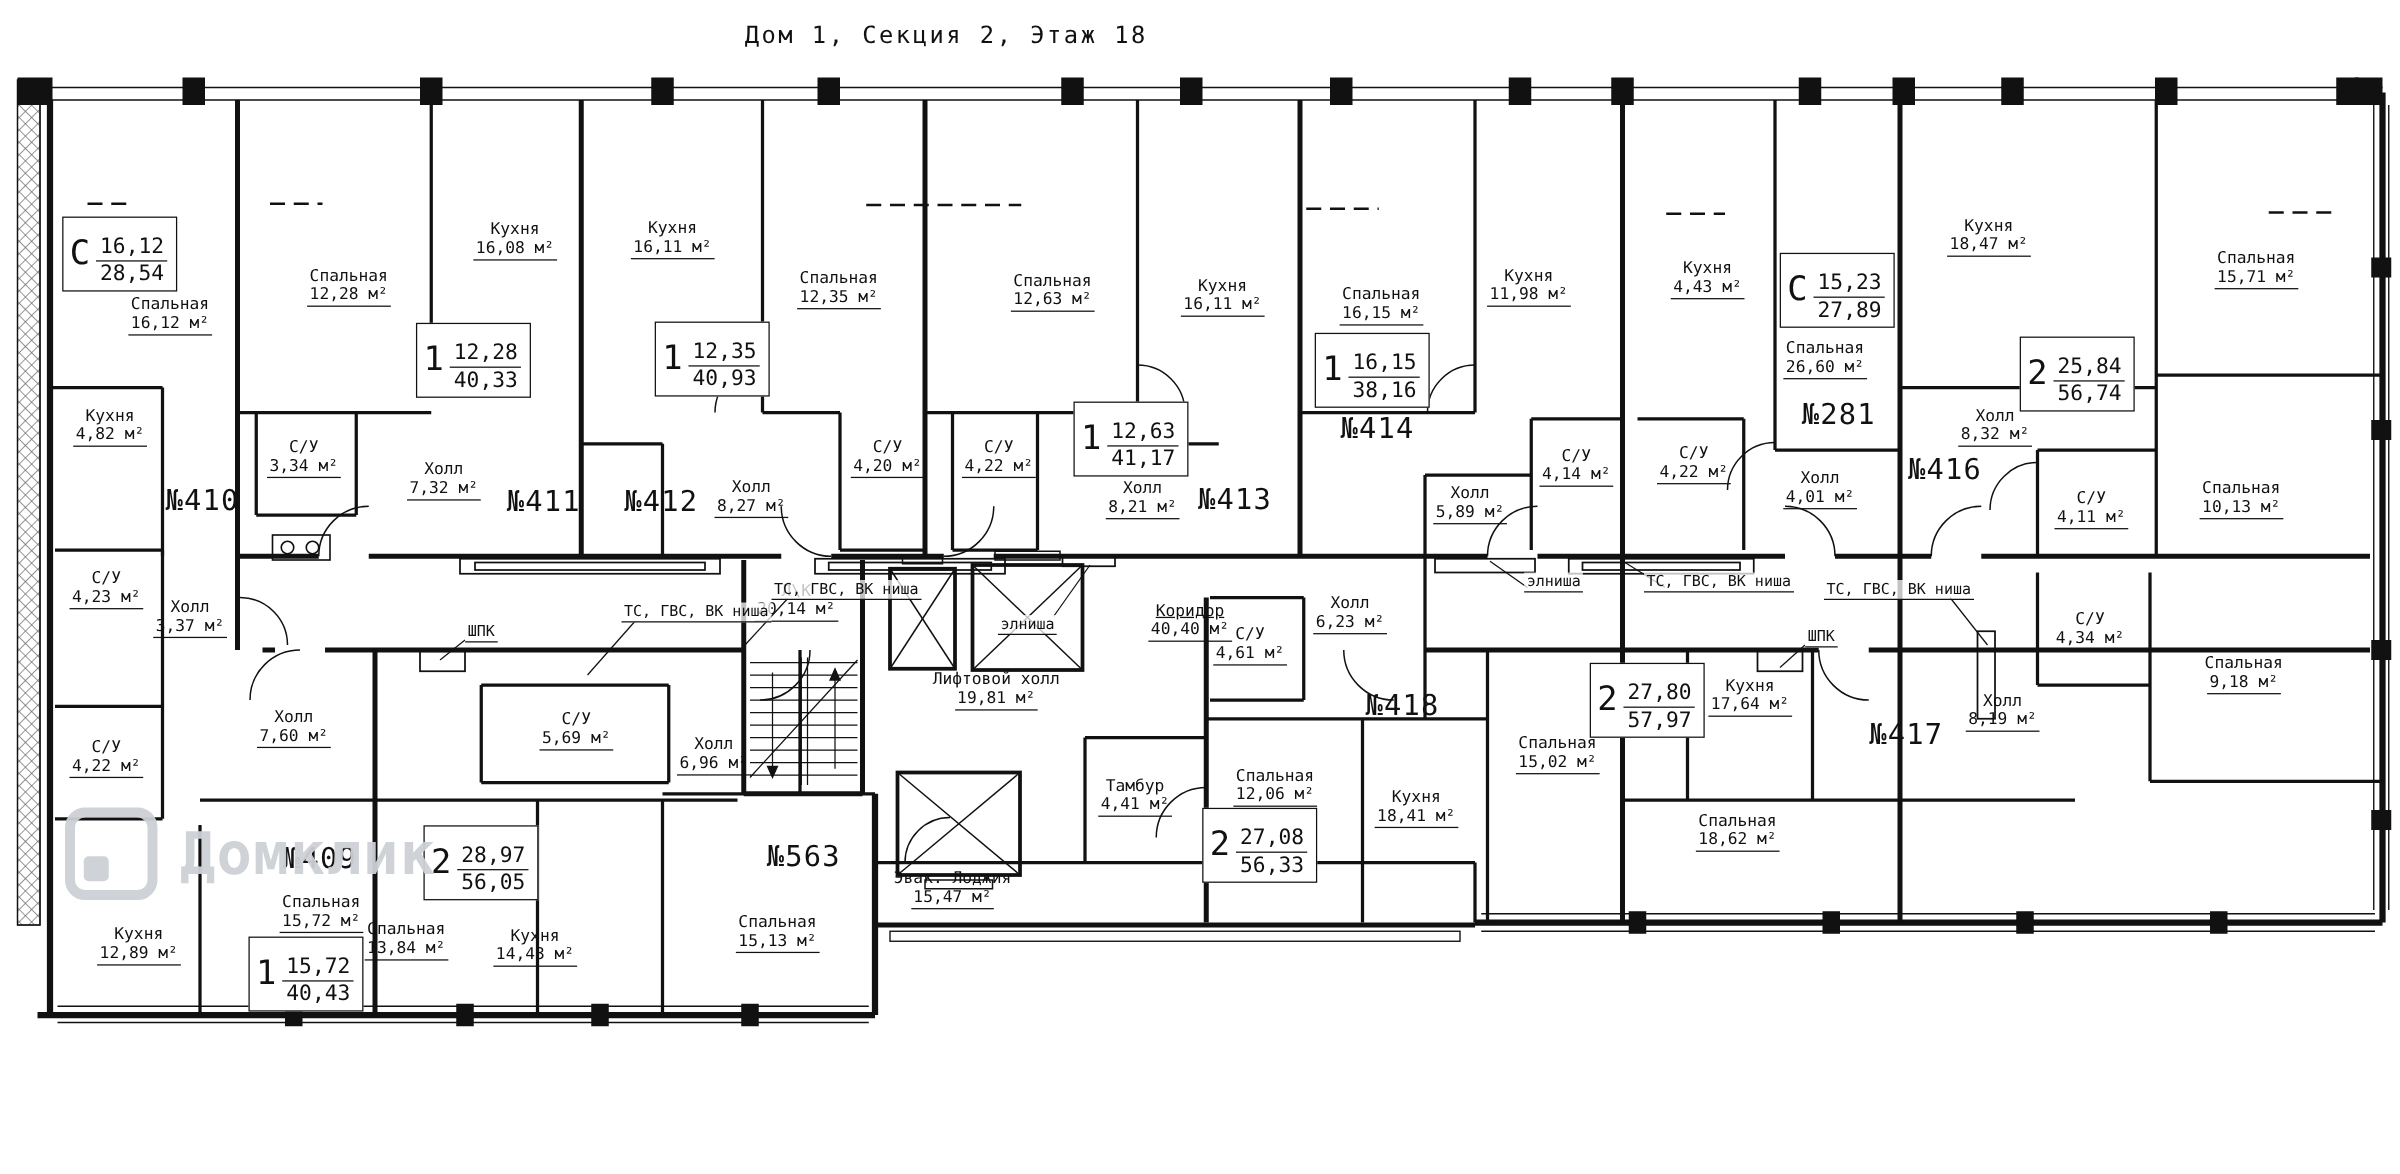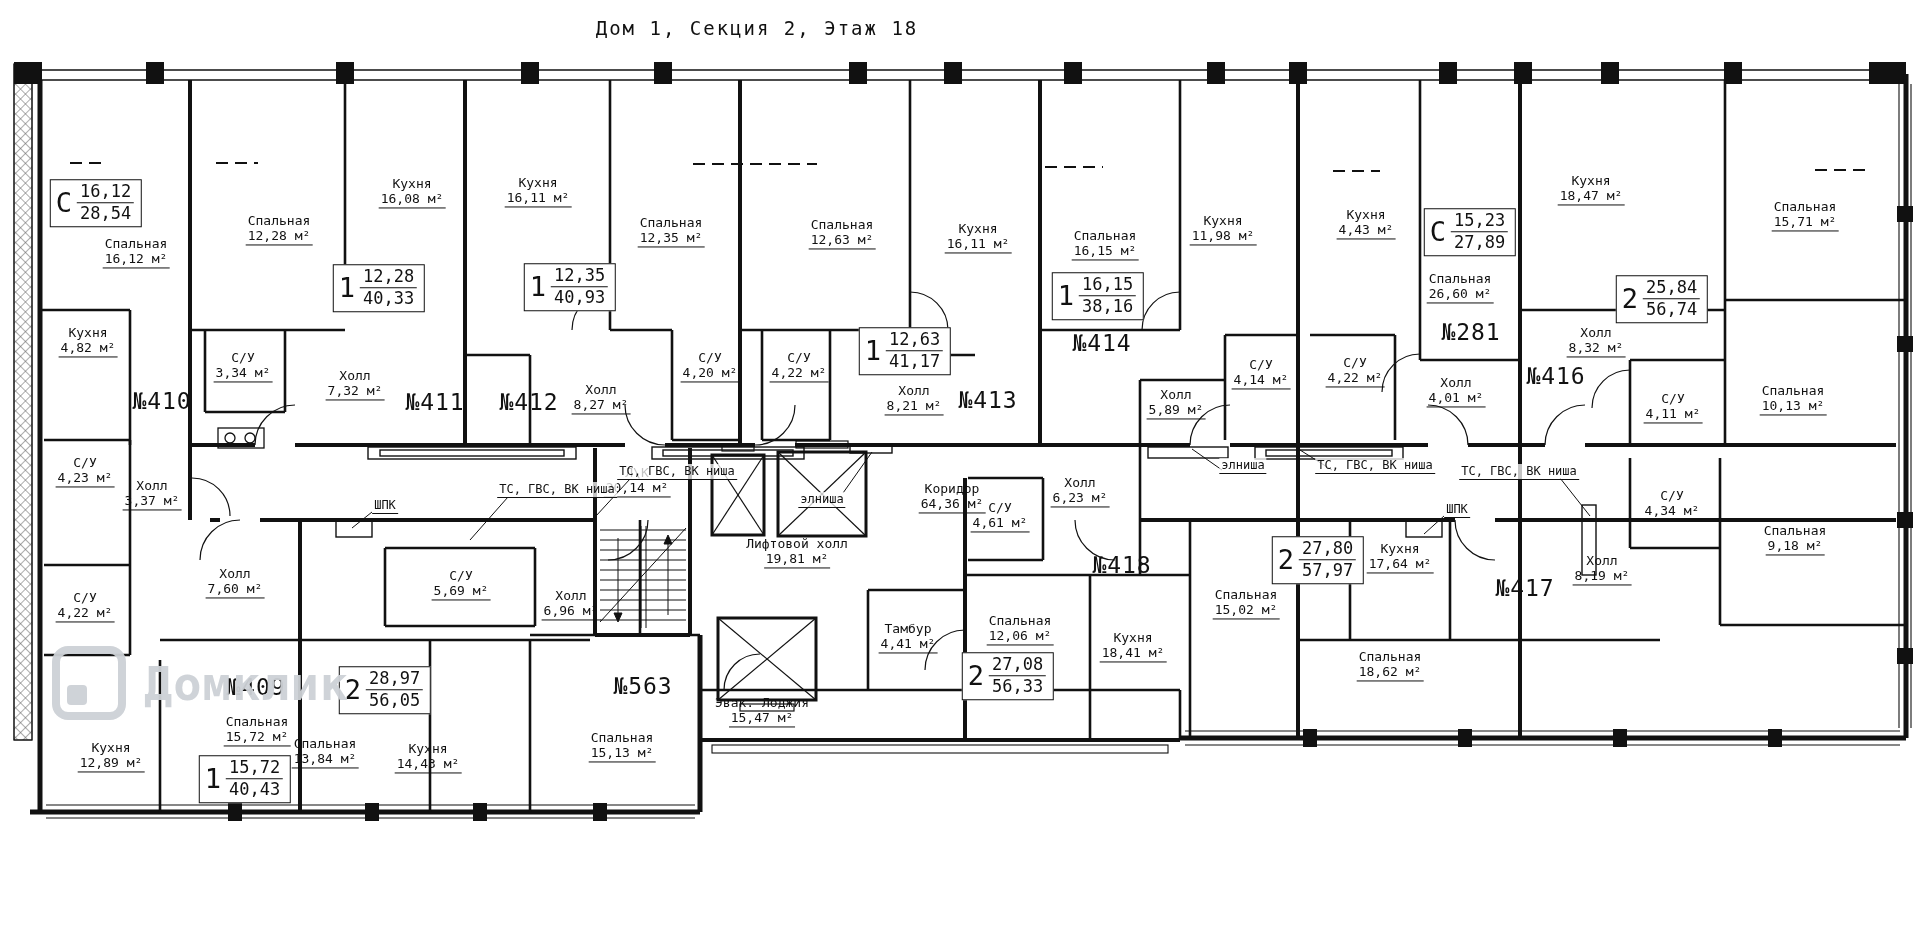--- a/index.html
+++ b/index.html
@@ -13,21 +13,21 @@
               line-height:1.12;font-size:13px;white-space:nowrap;}
   .rl-area{display:inline-block;border-bottom:1.3px solid #111;padding:0 2px 1px;}
   .unit-number{position:absolute;transform:translate(-50%,-50%);font-size:23px;
                letter-spacing:1px;white-space:nowrap;}
   .annotation{position:absolute;transform:translate(-50%,-50%);font-size:12px;
               border-bottom:1px solid #111;padding:0 2px 1px;white-space:nowrap;background:rgba(255,255,255,.75);}
   .unit-box{position:absolute;transform:translate(-50%,-50%);display:flex;align-items:center;
             border:1.7px solid #111;background:#fff;padding:1px 7px 1px 5px;gap:5px;}
   .ub-type{font-size:27px;line-height:1;}
   .ub-frac{display:flex;flex-direction:column;text-align:left;font-size:17px;line-height:1.25;}
-  .ub-top{border-bottom:1.7px solid #111;padding:0 3px 0;}
+  .ub-top{border-bottom:1.7px solid #111;padding:12px 3px 0;}
   .ub-bot{padding:0 3px;}
   .watermark{position:absolute;left:52px;top:646px;display:flex;align-items:center;gap:18px;
              color:#cdd1d6;opacity:.95;}
   .wm-logo{width:58px;height:58px;border:8px solid currentColor;border-radius:16px;position:relative;}
   .wm-logo .wm-inner{position:absolute;left:7px;bottom:7px;width:20px;height:20px;
                      background:currentColor;border-radius:4px;}
   .wm-text{font-size:47px;font-weight:bold;letter-spacing:1px;}
 </style>
 </head>
 <body>
@@ -477,23 +477,23 @@
         <div><span class="rl-area">19,81 м²</span></div>
       </div>
       <div class="room-label" style="left: 908px; top: 638px;">
         <div>Тамбур</div>
         <div><span class="rl-area">4,41 м²</span></div>
       </div>
       <div class="room-label" style="left: 762px; top: 712px;">
         <div>Эвак. Лоджия</div>
         <div><span class="rl-area">15,47 м²</span></div>
       </div>
-      <div class="room-label" style="left: 952px; top: 498px;">
+      <div class="room-label" style="left: 952px; top: 498px; text-decoration: underline;">
         <div>Коридор</div>
-        <div><span class="rl-area">64,36 м²</span></div>
+        <div><span class="rl-area">40,40 м²</span></div>
       </div>
       <div class="room-label" style="left: 1000px; top: 517px;">
         <div>С/У</div>
         <div><span class="rl-area">4,61 м²</span></div>
       </div>
       <div class="room-label" style="left: 1080px; top: 492px;">
         <div>Холл</div>
         <div><span class="rl-area">6,23 м²</span></div>
       </div>
       <div class="room-label" style="left: 1020px; top: 630px;">

